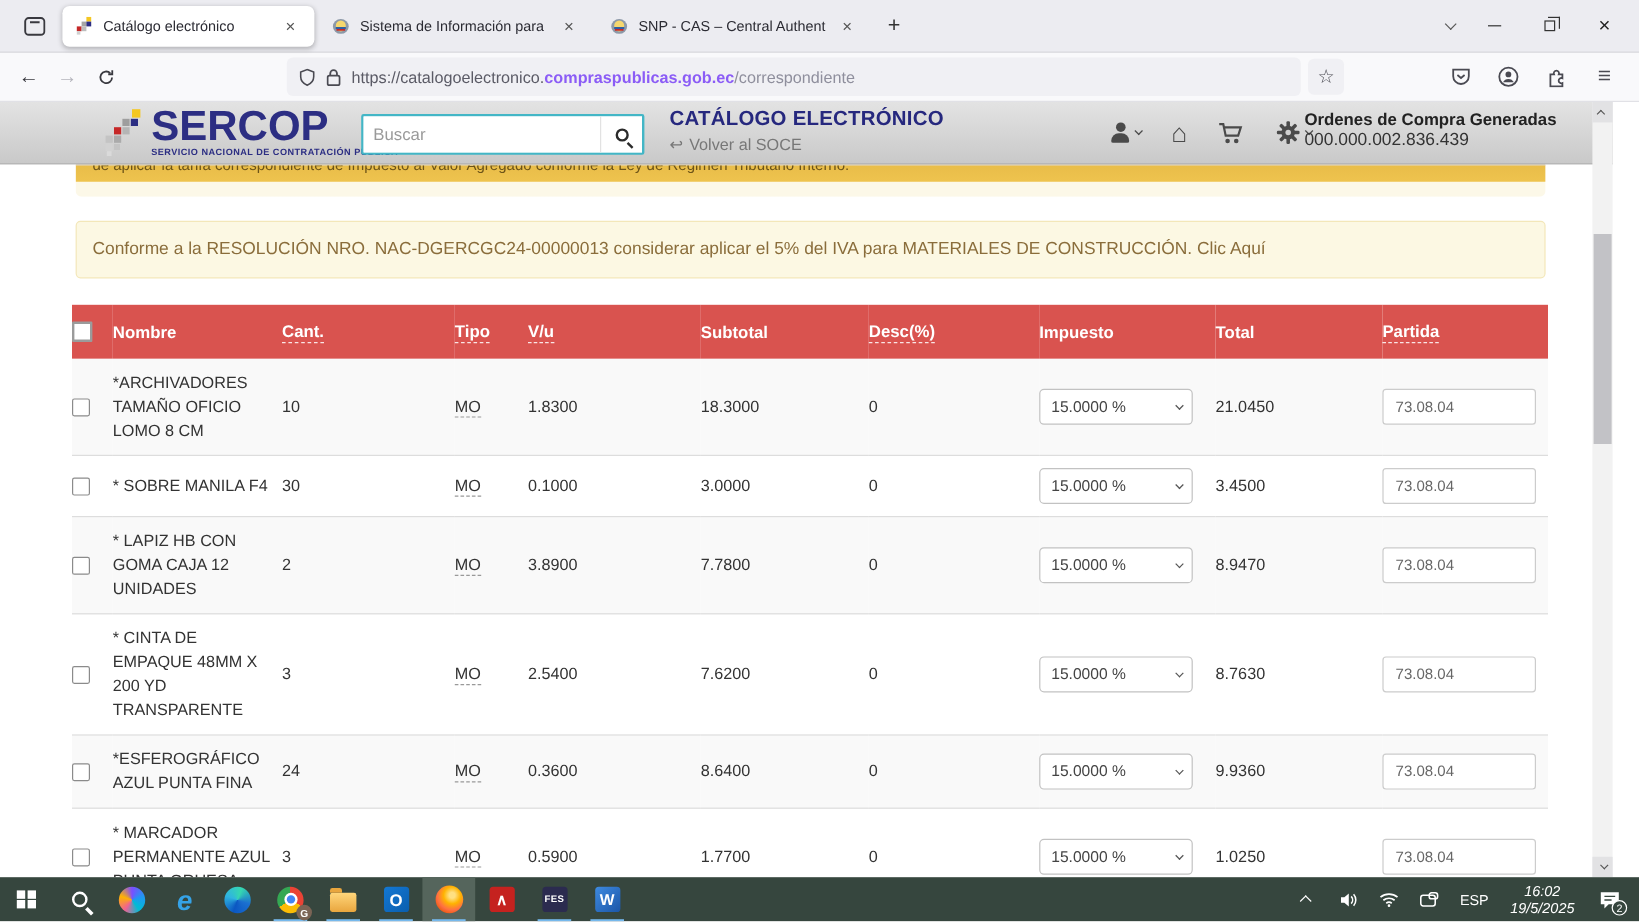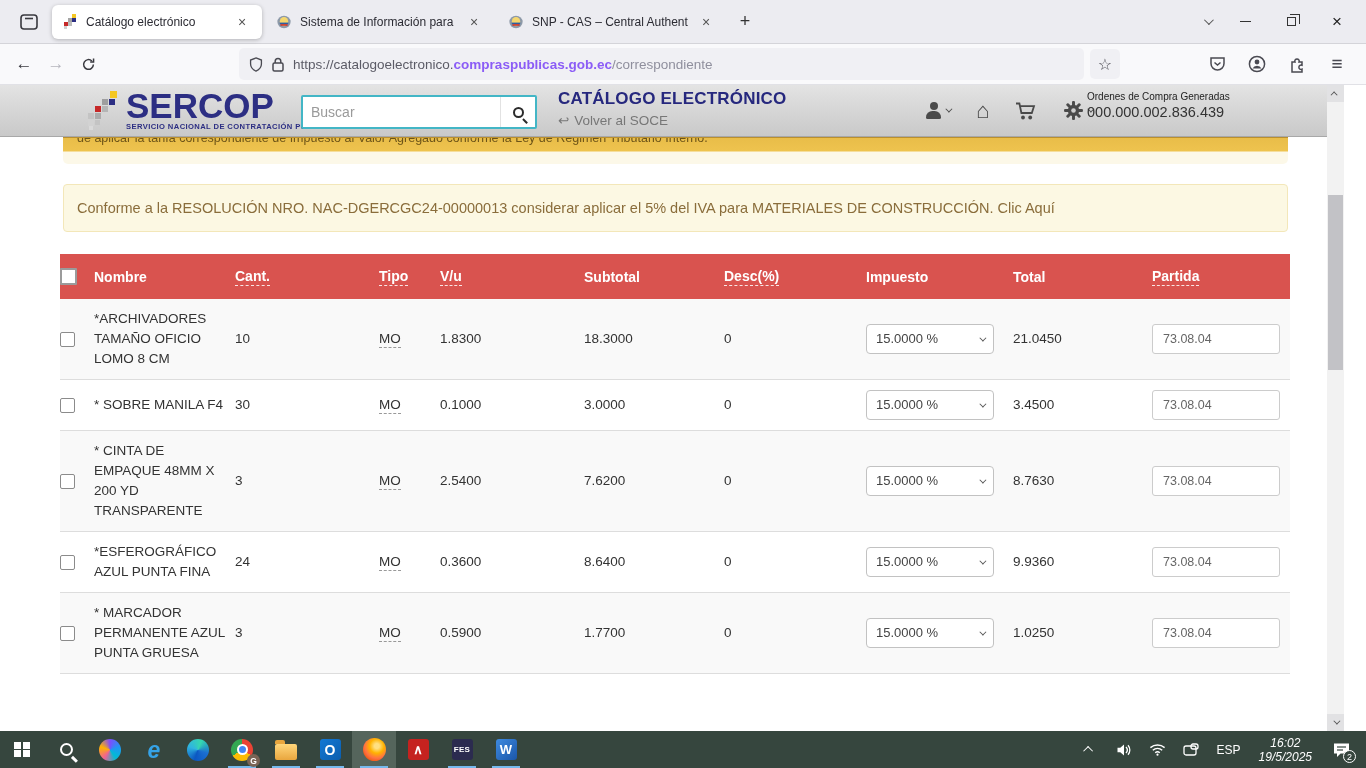--- a/index.html
+++ b/index.html
@@ -61,21 +61,21 @@
   .page-title-wrap { position:absolute; left:558px; top:4px; }
   .page-title { font-size:17px; font-weight:700; color:#26287e; letter-spacing:.2px; }
   .back-link { margin-top:3px; font-size:13.5px; color:#777; display:flex; align-items:center; gap:5px; }
   .hdr-icons { position:absolute; left:925px; top:15px; display:flex; align-items:center; gap:26px; }
   .hico { display:flex; align-items:center; gap:3px; color:#4a4a4a; }
   .person { position:relative; width:17px; height:17px; }
   .person::before { content:""; position:absolute; left:4.5px; top:0; width:8px; height:8px; border-radius:50%; background:#4a4a4a; }
   .person::after { content:""; position:absolute; left:1px; bottom:0; width:15px; height:8px; border-radius:8px 8px 2px 2px; background:#4a4a4a; }
   .home-glyph { font-size:22px; color:#4a4a4a; line-height:20px; }
   .orders { position:absolute; right:30px; top:6px; width:232px; }
-  .orders-label { font-size:10px; font-weight:400; color:#222; }
+  .orders-label { font-size:14px; font-weight:700; color:#222; }
   .orders-value { font-size:14.5px; color:#333; margin-top:2px; }
 
   
   .clipped-banner { margin:0 63px; width:1225px; height:27px; border-radius:0 0 5px 5px; overflow:hidden; background:linear-gradient(#e9bd49 0,#eec34e 13px,#fcf8e8 14px,#fcf8e8 100%); border-top:1px solid #b98f2f; }
   .clipped-banner .cb-text { position:relative; top:-7px; font-size:12.5px; color:#6d5418; white-space:nowrap; padding-left:14px; }
 
   .notice { margin:20px 63px 0; width:1225px; background:#fcf8e3; border:1px solid #f3e7b9; border-radius:4px; padding:15px 13px; font-size:14.5px; color:#8a6d3b; }
   .notice a { color:#8a6d3b; text-decoration:none; }
 
   
@@ -397,20 +397,39 @@
                 <span class="chv sm down"></span>
               </div>
             </td>
           <td>3.4500</td>
           <td><input class="partida-input" value="73.08.04" style=""></td>
         </tr>
         <tr>
           <td>
               <input type="checkbox" class="row-check" style="">
             </td>
+          <td class="cell-name">* LAPIZ HB CON GOMA CAJA 12 UNIDADES</td>
+          <td>2</td>
+          <td><span class="mo">MO</span></td>
+          <td>3.8900</td>
+          <td>7.7800</td>
+          <td>0</td>
+          <td>
+              <div class="sel">
+                <span>15.0000 %</span>
+                <span class="chv sm down"></span>
+              </div>
+            </td>
+          <td>8.9470</td>
+          <td><input class="partida-input" value="73.08.04" style=""></td>
+        </tr>
+        <tr>
+          <td>
+              <input type="checkbox" class="row-check" style="">
+            </td>
           <td class="cell-name">* CINTA DE EMPAQUE 48MM X 200 YD TRANSPARENTE</td>
           <td>3</td>
           <td><span class="mo">MO</span></td>
           <td>2.5400</td>
           <td>7.6200</td>
           <td>0</td>
           <td>
               <div class="sel">
                 <span>15.0000 %</span>
                 <span class="chv sm down"></span>

